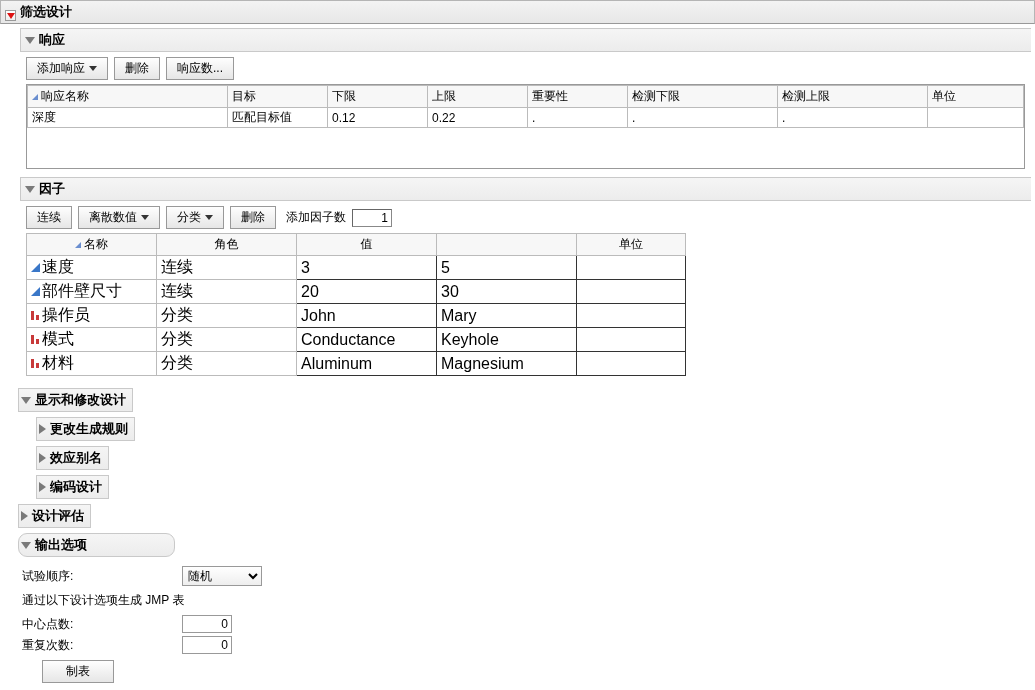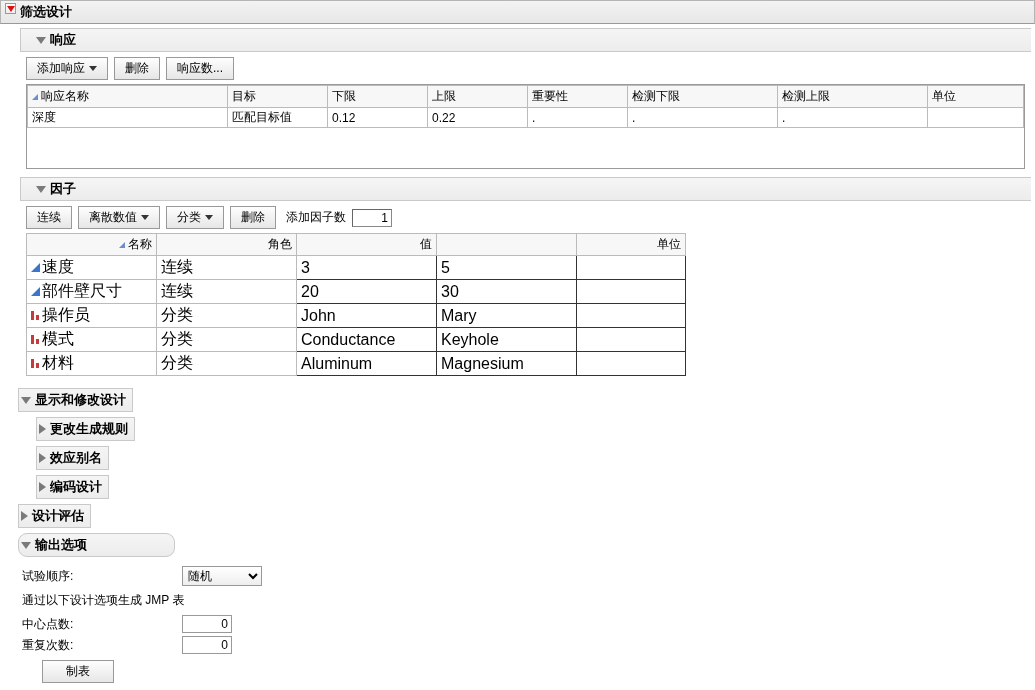--- a/index.html
+++ b/index.html
@@ -8,32 +8,32 @@
   font-size: 12px;
   background: #fff;
   width: 1035px;
   color: #000;
 }
 .panel-header {
   background: linear-gradient(#f3f3f3, #e7e7e7);
   border: 1px solid #b5b5b5;
   padding: 2px 4px;
   display: flex;
-  align-items: flex-start;
+  align-items: flex-end;
   font-weight: bold;
   font-size: 13px;
 }
 .panel-header.top {
   border-bottom: 1px solid #999;
 }
 .section-header {
   background: linear-gradient(#f5f5f5, #ececec);
   border: 1px solid #c9c9c9;
   border-right: none;
-  padding: 2px 15px;
+  padding: 2px 4px;
   display: flex;
   align-items: center;
   font-weight: bold;
   font-size: 13px;
 }
 .sub-header {
   display: inline-flex;
   align-items: center;
   background: linear-gradient(#f5f5f5, #ececec);
   border: 1px solid #c9c9c9;
@@ -168,21 +168,21 @@
   display:inline-block;
   width:0; height:0;
   border-bottom:6px solid #6a8ecf;
   border-left:6px solid transparent;
   margin-right:3px;
   vertical-align: middle;
 }
 .indent-l1 { margin-left: 18px; }
 .indent-l2 { margin-left: 36px; }
 .factor-table { border-collapse: collapse; width: 660px; }
-.factor-table th { background:#f7f7f7; border:1px solid #bbb; padding:2px 4px; font-weight:normal; text-align:right; }
+.factor-table th { background:#f7f7f7; border:1px solid #bbb; padding:2px 4px; font-weight:normal; text-align:center; }
 .factor-table td { border:1px solid #333; padding:1px 4px; font-size:16px; }
 .factor-table td.thin { border:1px solid #bbb; }
 .btn-stack { margin-top:6px; }
 .btn-stack .btn { display:block; margin-top:4px; width:72px; text-align:center; }
 </style>
 </head>
 <body>
 
 <div class="panel-header top">
   <span class="disclosure-down red"></span>

